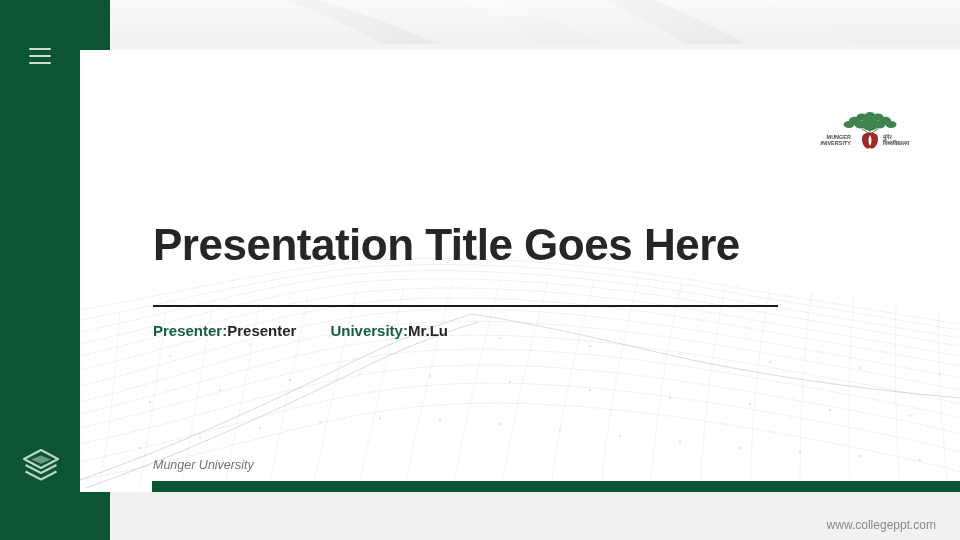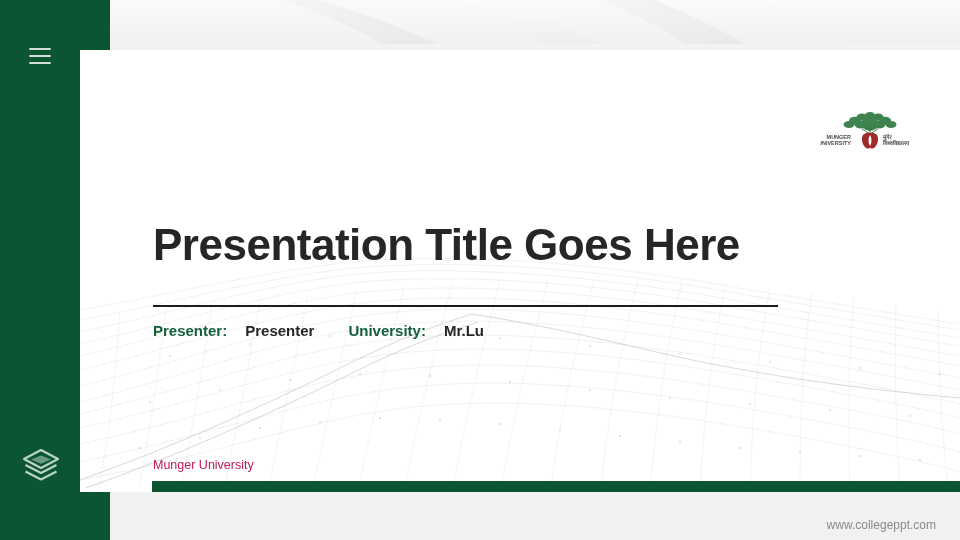--- a/index.html
+++ b/index.html
@@ -75,27 +75,27 @@
   }
   .rule{
     position:absolute; left:73px; top:255px; width:625px; height:2px;
     background:#1c1c1c;
   }
   .meta{
     position:absolute; left:73px; top:272px;
     font-size:15px; font-weight:bold; white-space:nowrap;
     display:flex; gap:34px; align-items:baseline;
   }
-  .meta .pair{ display:inline-flex; gap:18px; }
+  .meta .pair{ display:inline-flex; gap:0; }
   .meta .key{ color:#14603a; }
   .meta .val{ color:#262626; }
 
   .org{
     position:absolute; left:73px; top:408px;
-    font-size:12.5px; color:#be185d;
+    font-size:12.5px; color:#737373;font-style:italic;
   }
 
   .slide-bar{
     position:absolute; left:72px; bottom:0; right:0; height:11px;
     background:#0b5532;
   }
 
   
   .watermark{
     position:absolute; right:24px; bottom:8px;

